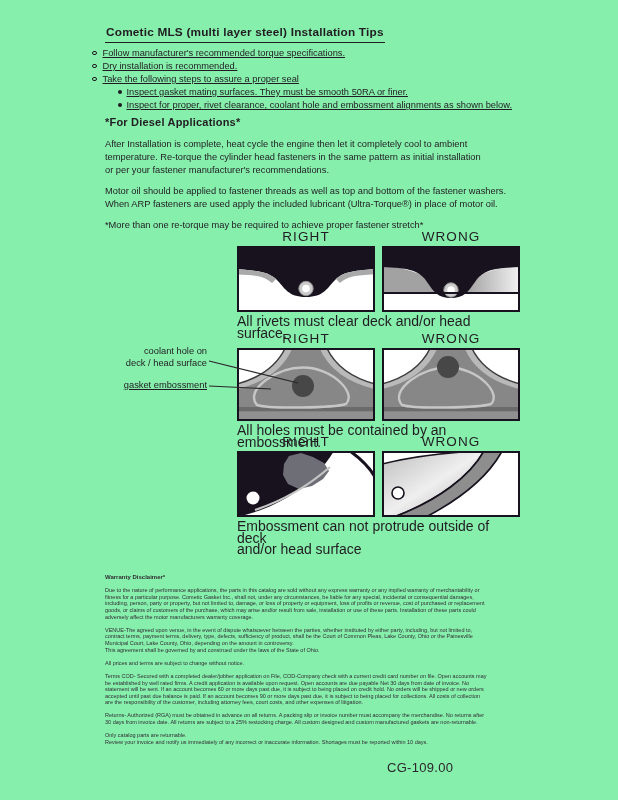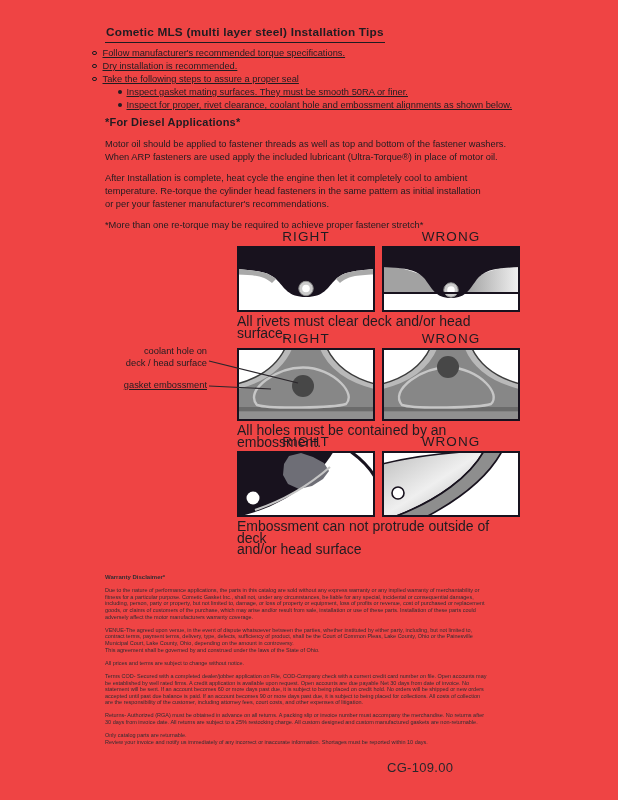--- a/index.html
+++ b/index.html
@@ -2,21 +2,21 @@
 <html><head>
 <meta charset="utf-8">
 <style>
   * { margin:0; padding:0; box-sizing:border-box; }
   html,body { background:#ffffff; }
   body {
     width:618px; height:800px;
     font-family:"Liberation Sans", sans-serif;
     color:#201c21;
   }
-  .page { position:relative; width:618px; height:800px; background:#ef4444; overflow:hidden; }
+  .page { position:relative; width:618px; height:800px; background:#86efac; overflow:hidden; }
 
   
   .title {
     position:absolute; left:105px; top:25px;
     font-size:11.8px; font-weight:bold; letter-spacing:.2px;
     border-bottom:1.7px solid #201c21; padding:0 1px 3px 1px;
     white-space:nowrap;
   }
 
   
@@ -85,25 +85,25 @@
       <span>Inspect gasket mating surfaces.  They must be smooth 50RA or finer.</span>
     </div>
     <div class="tip sub">
       <span class="mk-b"></span>
       <span>Inspect for proper, rivet clearance, coolant hole and embossment alignments as shown below.</span>
     </div>
   </div>
 
   <div class="diesel">
     <div class="diesel-h">*For Diesel Applications*</div>
-    <p class="ml">Motor oil should be applied to fastener threads as well as top and bottom of the fastener washers.
-When ARP fasteners are used apply the included lubricant (Ultra-Torque®) in place of motor oil.</p>
     <p class="ml">After Installation is complete, heat cycle the engine then let it completely cool to ambient
 temperature. Re-torque the cylinder head fasteners in the same pattern as initial installation
 or per your fastener manufacturer's recommendations.</p>
+    <p class="ml">Motor oil should be applied to fastener threads as well as top and bottom of the fastener washers.
+When ARP fasteners are used apply the included lubricant (Ultra-Torque®) in place of motor oil.</p>
     <p class="ml">*More than one re-torque may be required to achieve proper fastener stretch*</p>
   </div>
 
   <div class="fig fig1">
     <div class="fig-labels">
       <span>RIGHT</span>
       <span>WRONG</span>
     </div>
     <div class="fig-panels">
       <svg width="138" height="66" viewBox="0 0 138 66">

